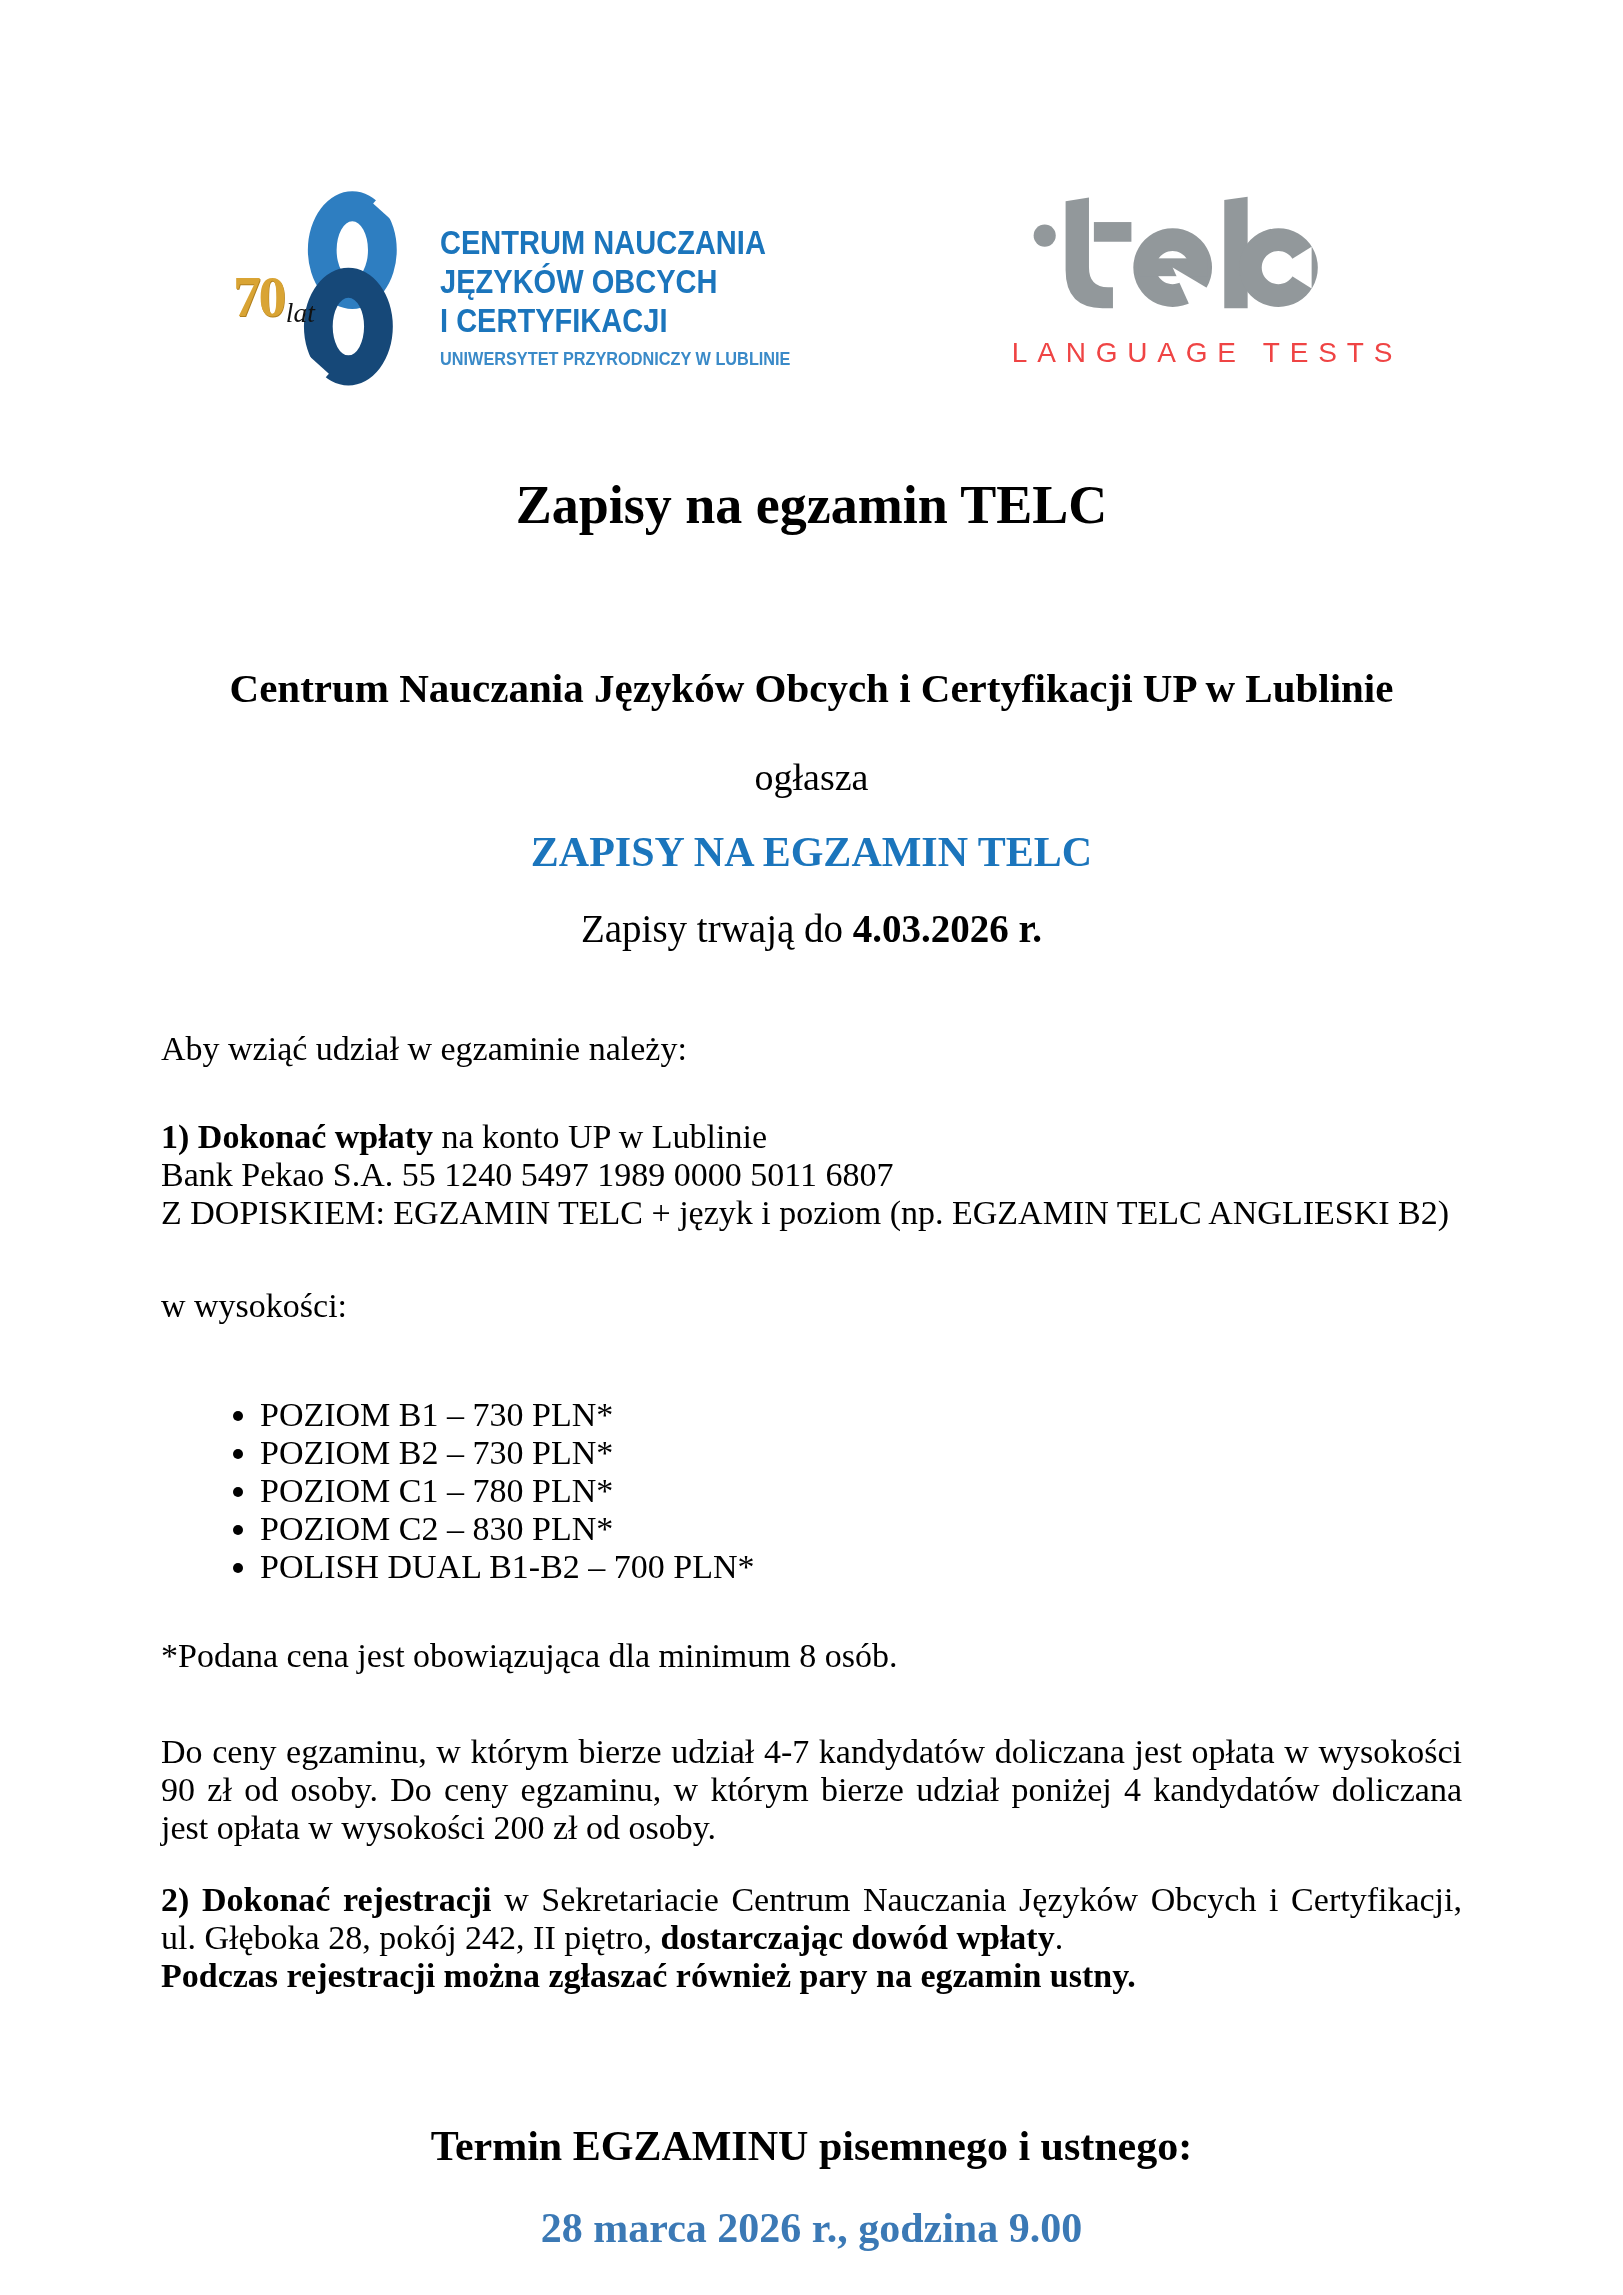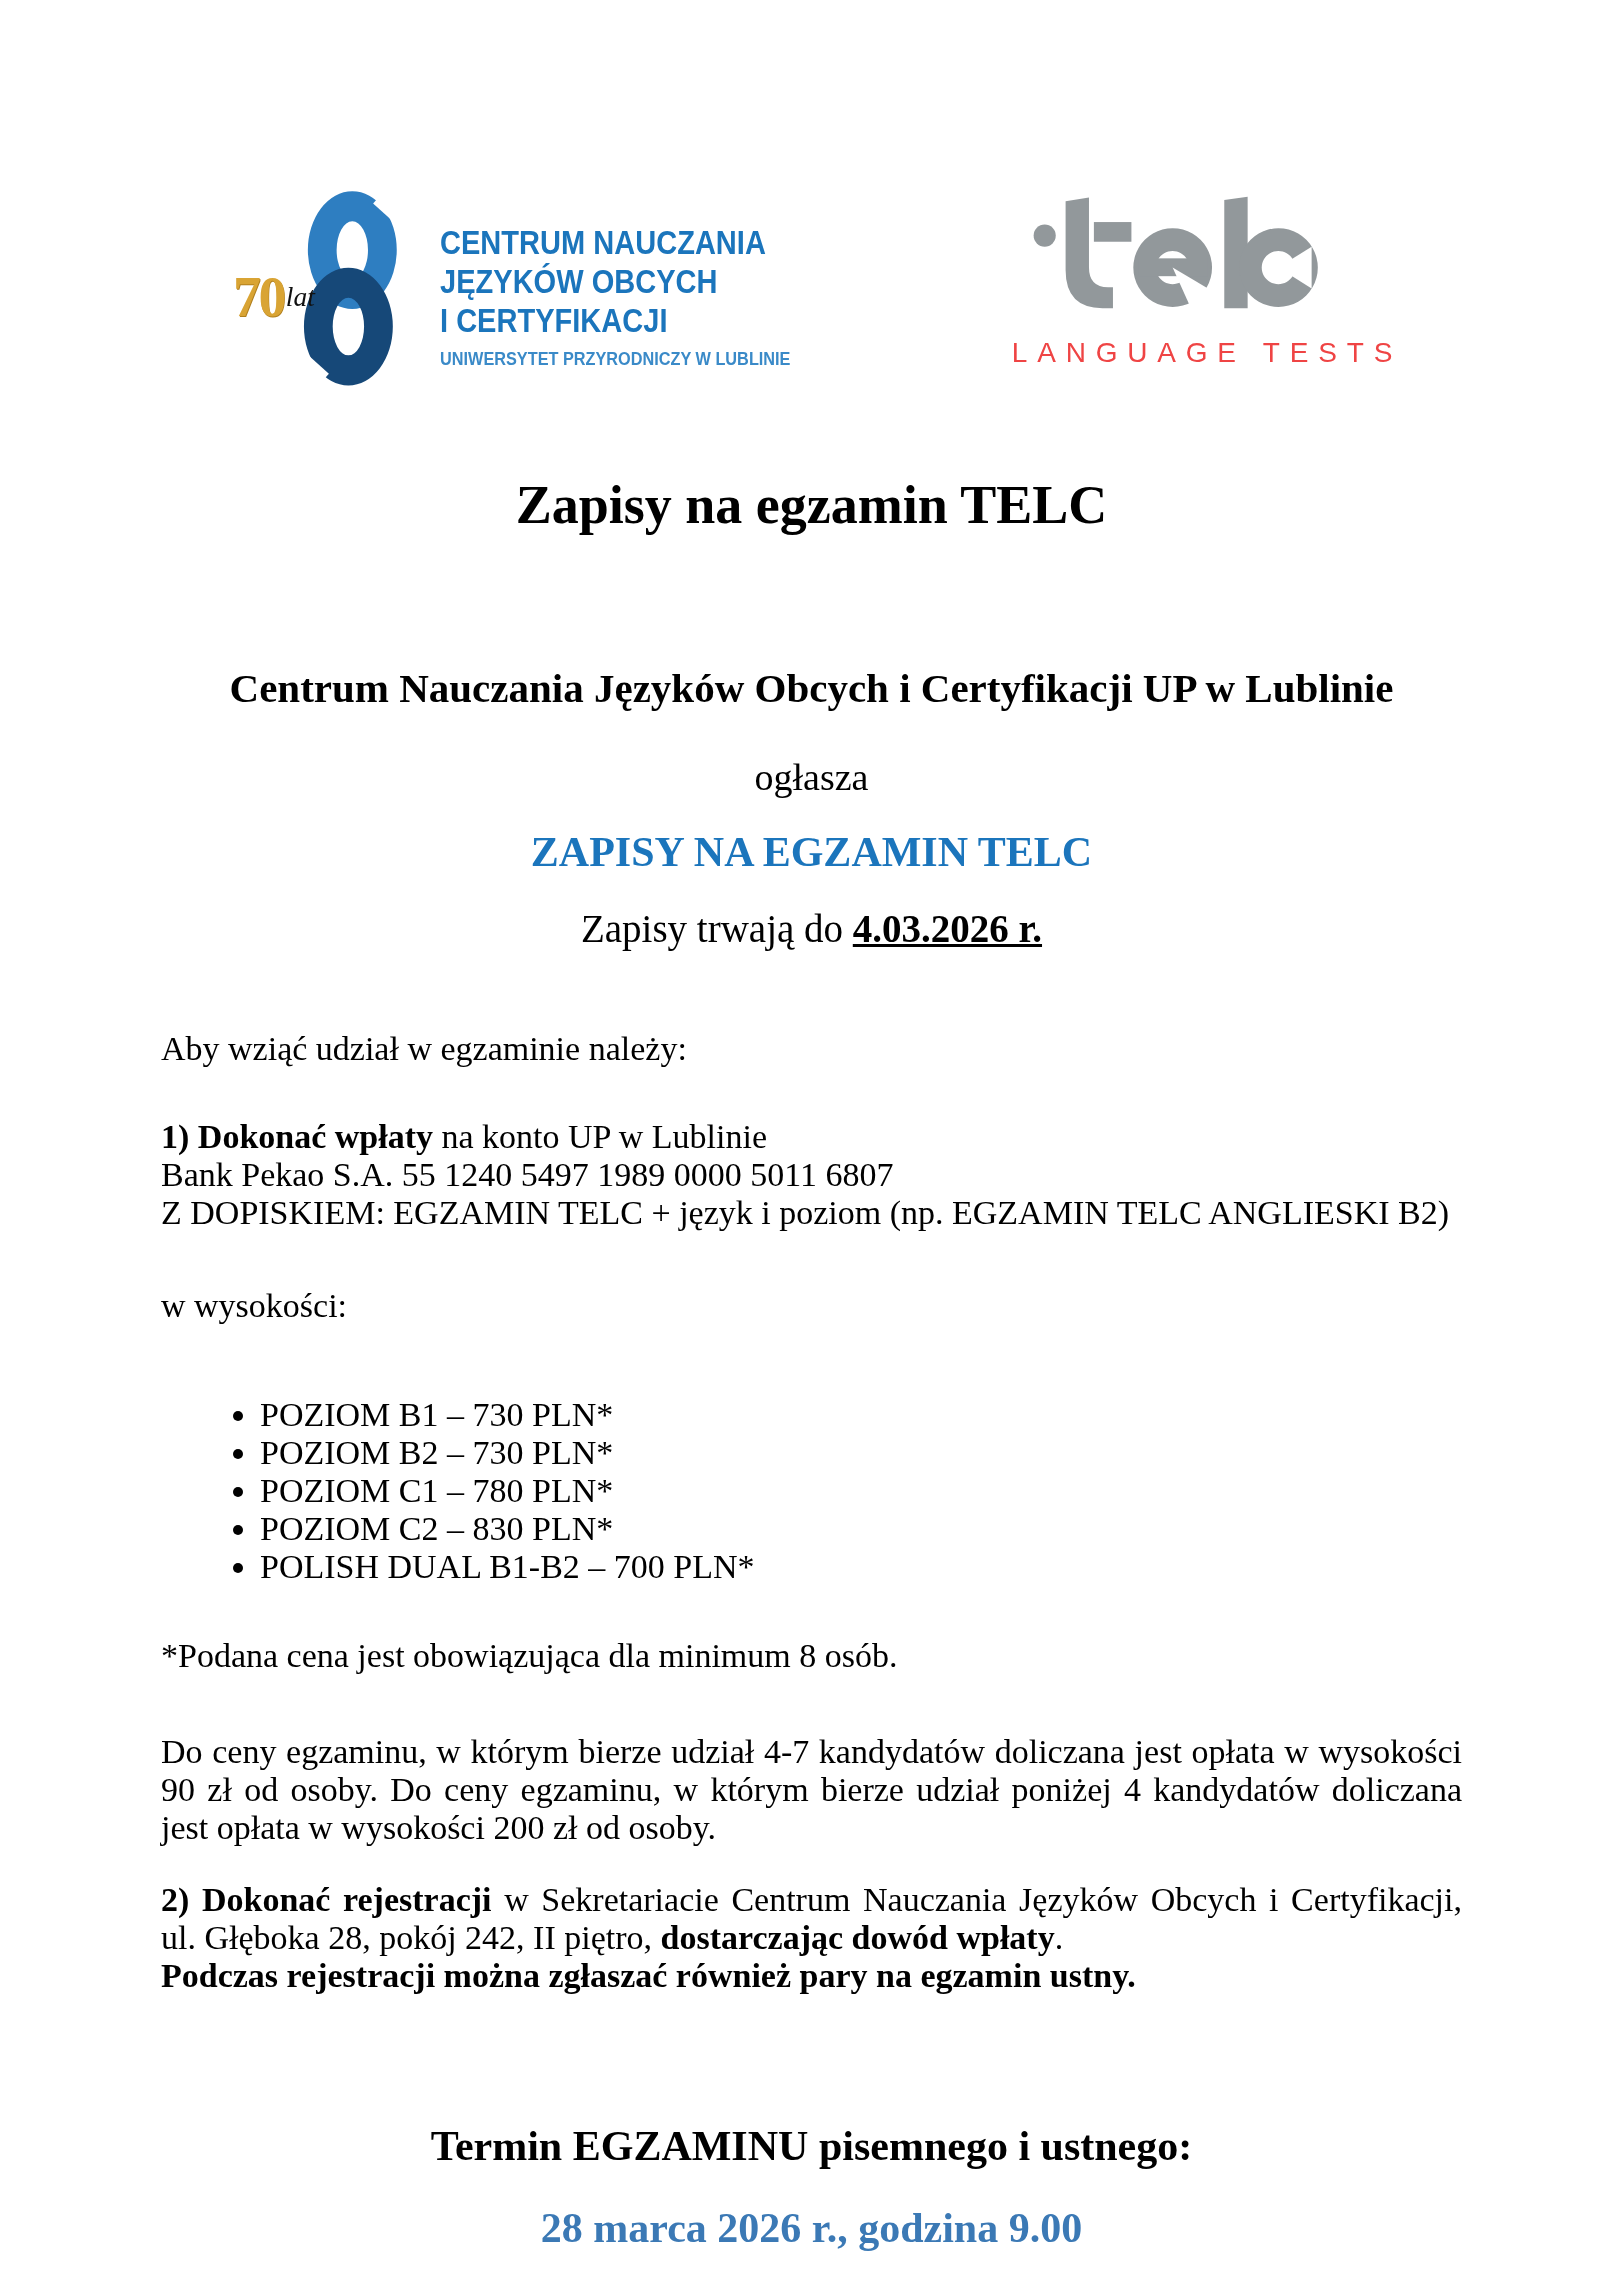--- a/index.html
+++ b/index.html
@@ -20,21 +20,21 @@
     display: flex;
     justify-content: space-between;
     align-items: flex-start;
     padding: 188px 281px 0 275px;
   }
   .cnjoic-logo { display: flex; align-items: center; gap: 13px; }
   .s-mark { position: relative; width: 152px; height: 200px; flex: 0 0 auto; }
   .s-mark svg { display: block; width: 100%; height: 100%; }
   .anniv {
     position: absolute; left: -42px; top: 77px;
-    display: flex; align-items: center;
+    display: flex; align-items: flex-end;
     font-family: "Liberation Serif", serif;
   }
   .anniv .num {
     font-size: 56px; font-weight: bold; color: #D9A434;
     letter-spacing: -2.6px; text-shadow: 0.7px 0.7px 0 #b07f1e;
   }
   .anniv .lat {
     font-size: 27.5px; font-style: italic; color: #111111; margin-left: 2px;
     font-family: "Liberation Serif", serif;
   }
@@ -72,21 +72,21 @@
     margin-top: 128px;
     text-align: center;
     font-size: 41px; font-weight: bold;
   }
   .announces { margin-top: 43px; text-align: center; font-size: 38px; }
   .announcement {
     margin-top: 29px; text-align: center;
     font-size: 42px; font-weight: bold; color: #1B75BC;
   }
   .deadline { margin-top: 30px; text-align: center; font-size: 39px; }
-  .deadline b { font-weight: bold; text-decoration: underline; }
+  .deadline b { font-weight: bold; }
 
   
   .body-text {
     margin: 0 161px;
     font-size: 34px; line-height: 38px;
   }
   .req-intro { margin-top: 79px; }
   .step1 { margin-top: 50px; }
   .amount-intro { margin-top: 55px; }
   ul.prices { margin-top: 71px; padding-left: 99px; list-style: disc outside; }

